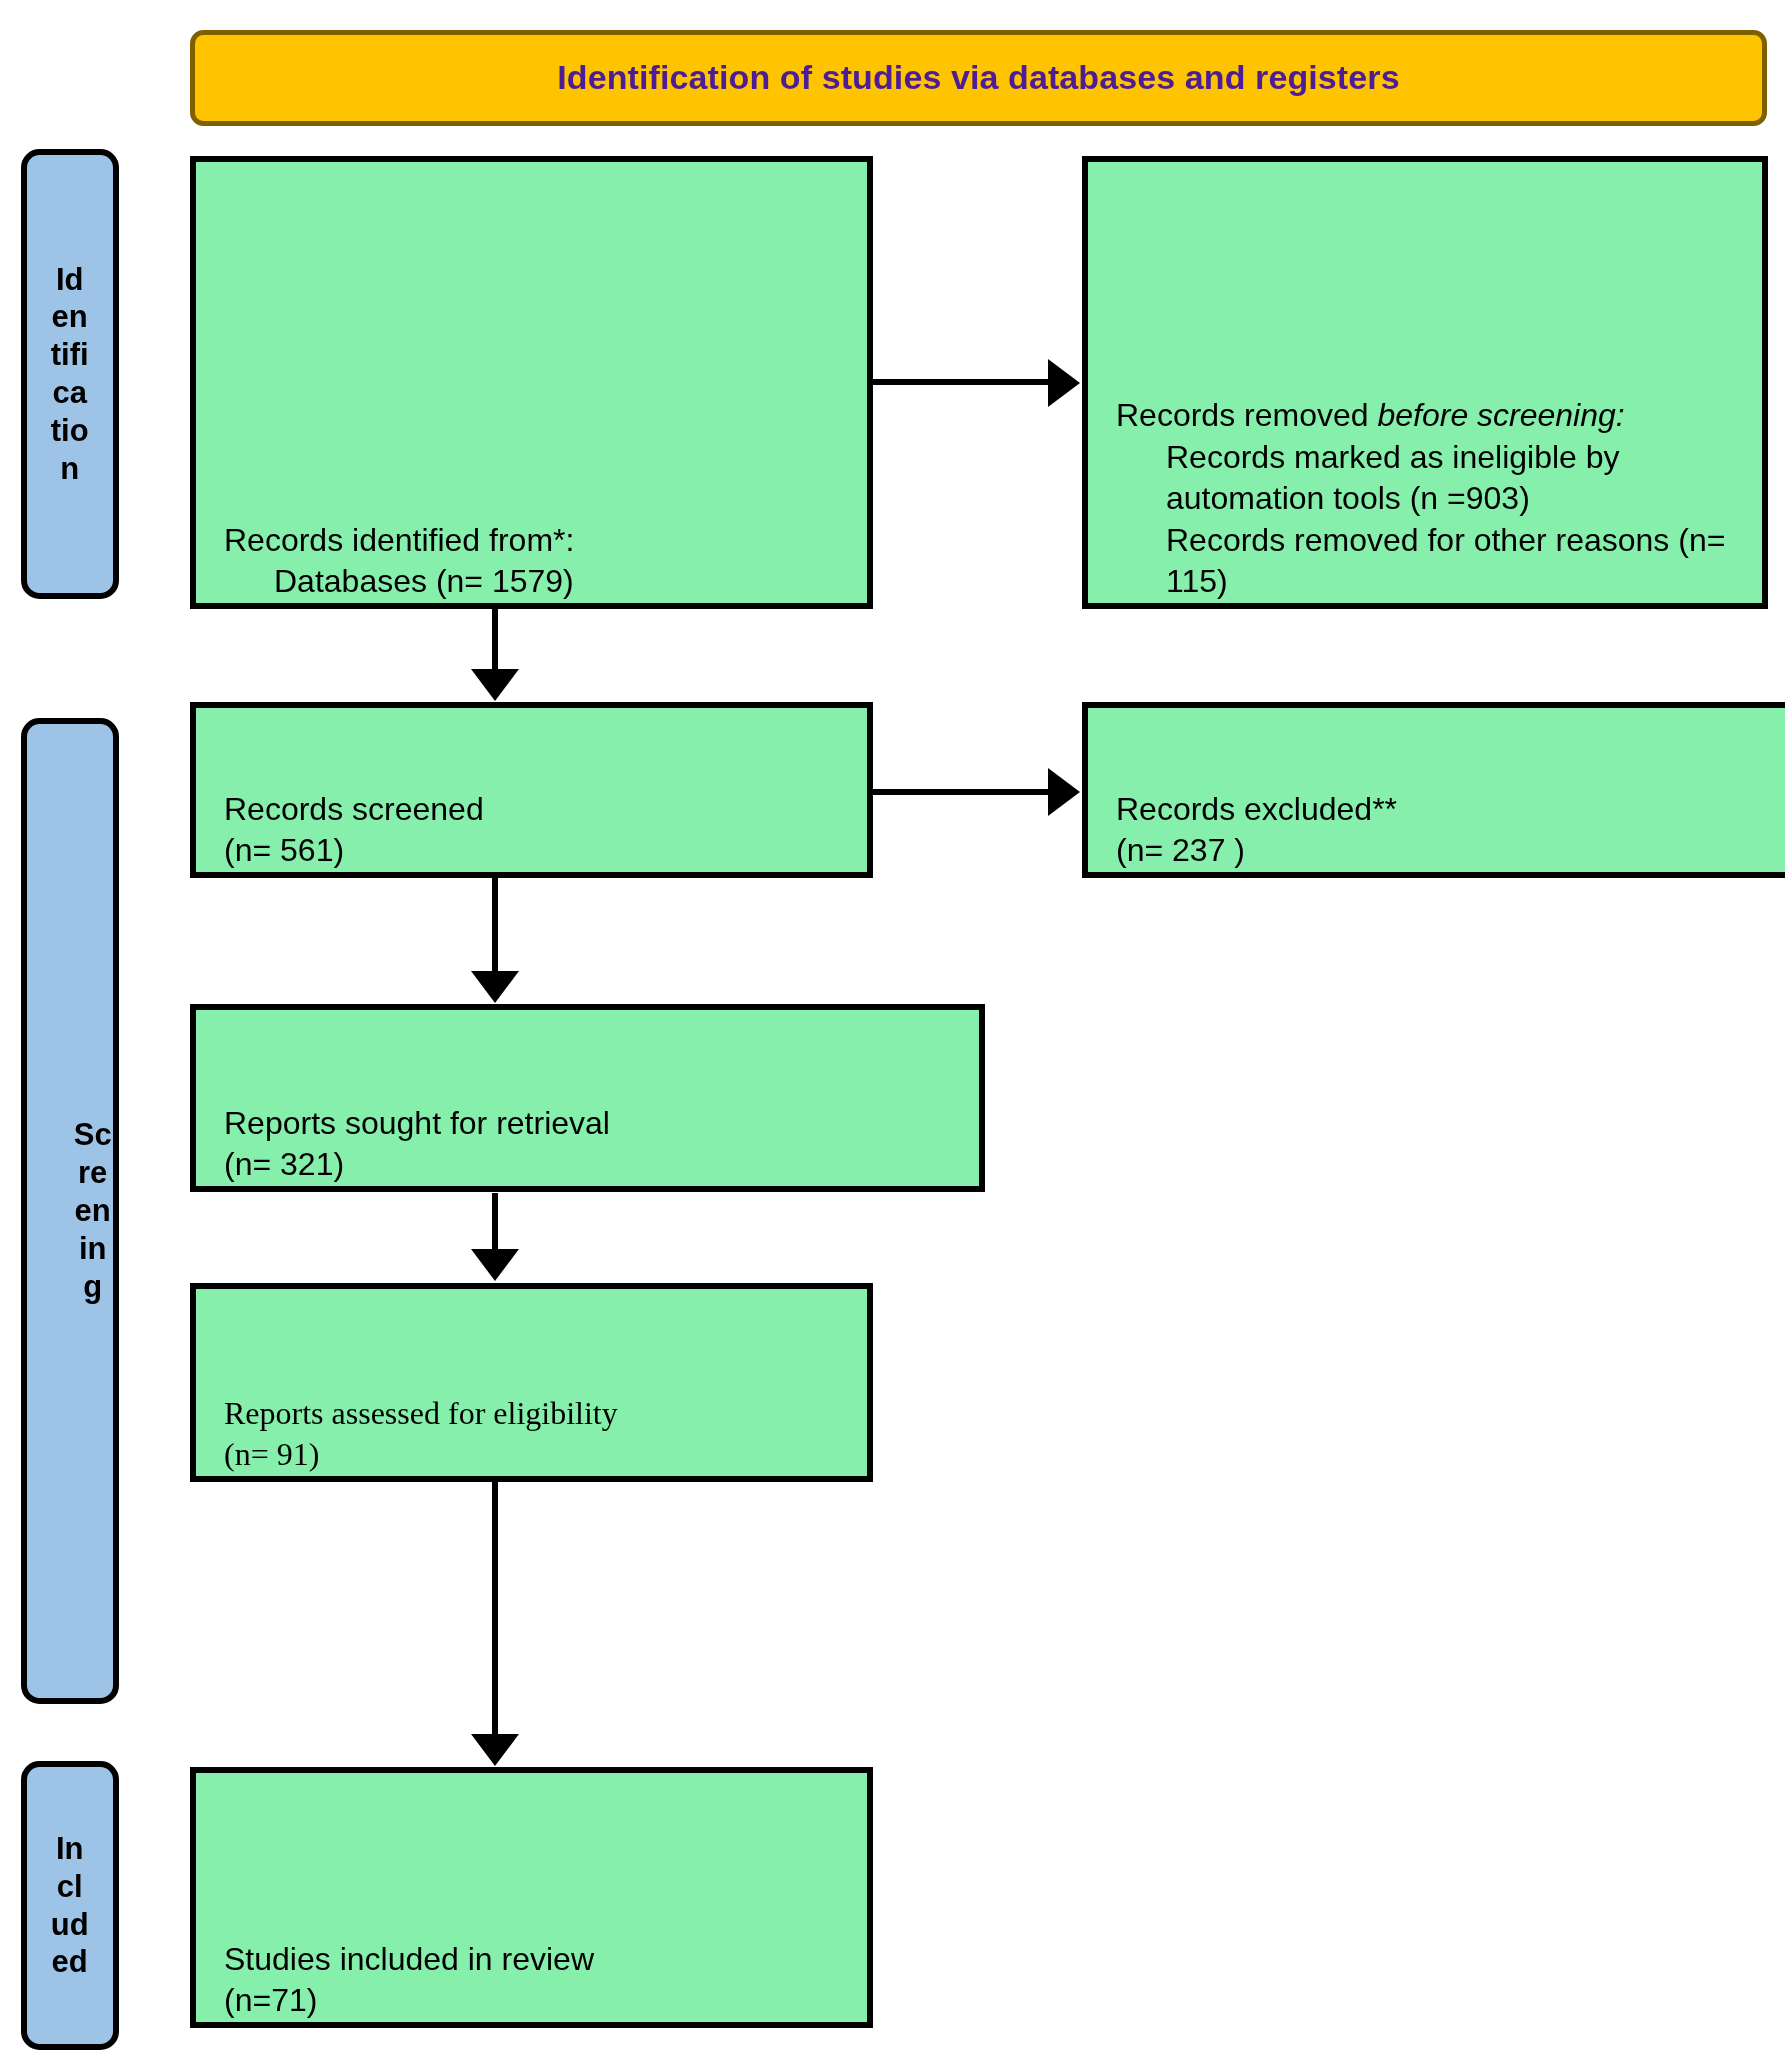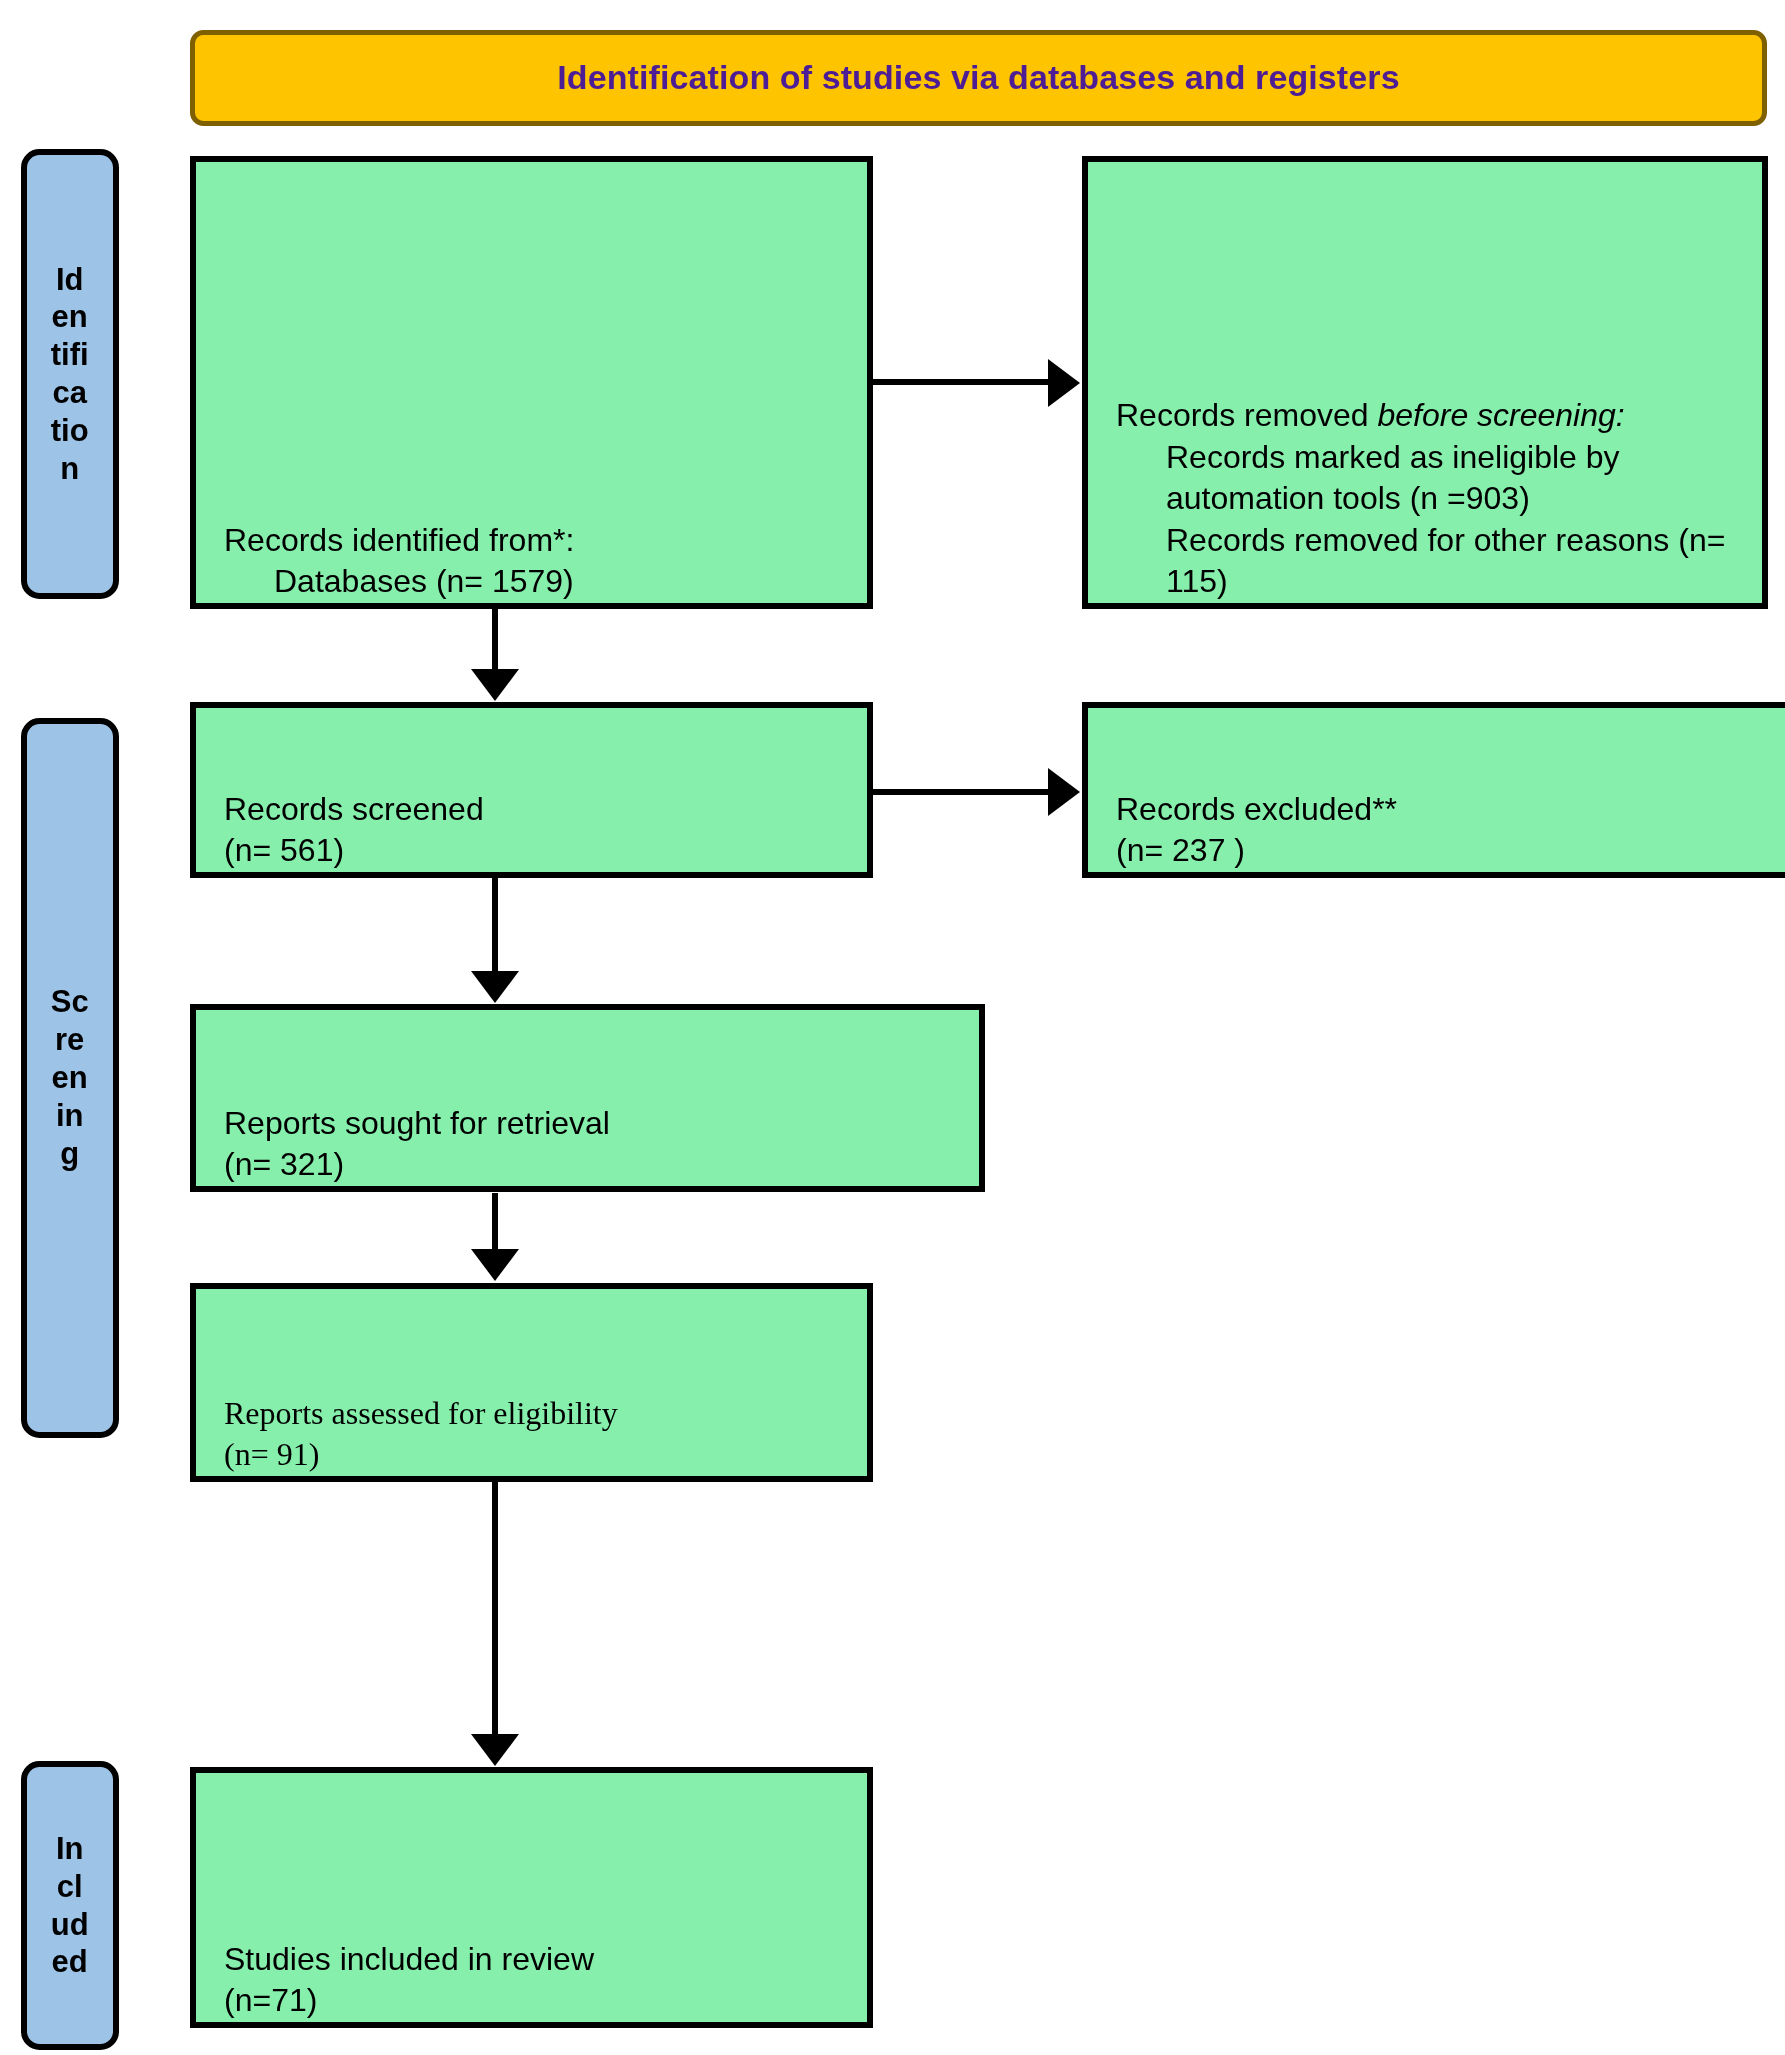--- a/index.html
+++ b/index.html
@@ -57,21 +57,21 @@
     font-size: 31px;
     font-weight: bold;
     color: #000000;
     text-align: center;
     line-height: 1.22;
     width: 40px;
     word-break: break-all;
     white-space: normal;
   }
   #stage-identification { left: 20.7px;  top: 149px;  width: 98px; height: 450px; }
-  #stage-screening     { left: 20.7px;  top: 718px; width: 98px; height: 720px; }
+  #stage-screening     { left: 20.7px;  top: 718px; width: 98px; height: 986px; justify-content: flex-end; }
   #stage-included      { left: 20.7px;  top: 1761px; width: 98px; height: 289px; }
 
   
   .box {
     position: absolute;
     background: #86efac;
     border: 6.7px solid #000000;
     box-sizing: border-box;
     display: flex;
     align-items: flex-end;

